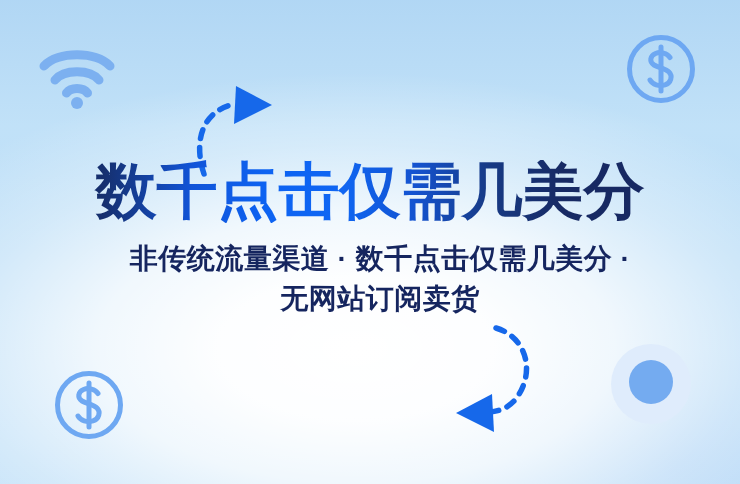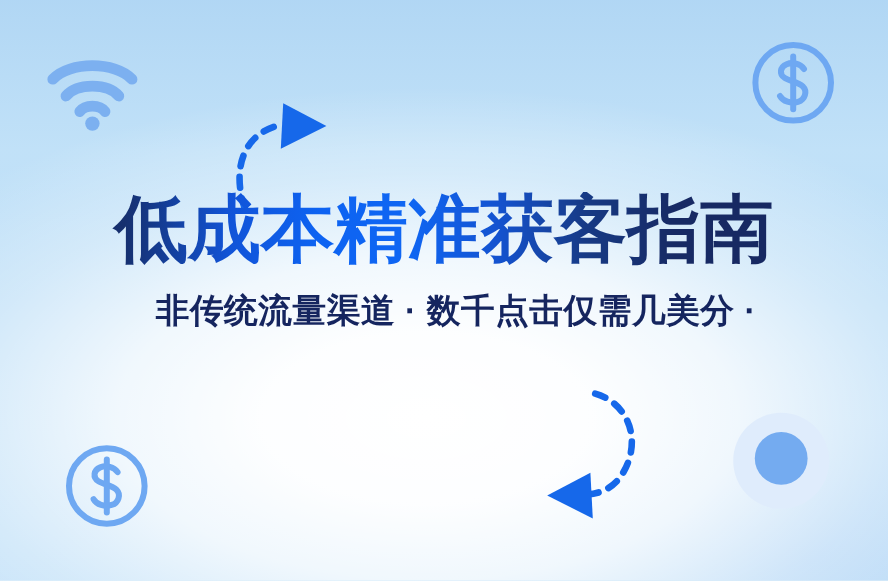--- a/index.html
+++ b/index.html
@@ -157,19 +157,20 @@
   </div>
 
   <div class="deco arrow-bot">
     <svg viewBox="0 0 130 110" fill="none">
       <path d="M48 6 C76 14, 88 46, 70 74 C62 86, 50 90, 40 90" stroke="#1668ea" stroke-width="5.5" stroke-linecap="round" stroke-dasharray="9 9"></path>
       <path d="M44 72 L8 91 L46 110 Z" fill="#1668ea"></path>
     </svg>
   </div>
 
   <div class="content">
-    <h1 class="headline">低成本精准获客指南</h1>
+    <h1 class="headline">数千点击仅需几美分</h1>
     <p class="subhead">
       <span class="sub-line">非传统流量渠道 · 数千点击仅需几美分 ·</span>
+      <span class="sub-line">无网站订阅卖货</span>
     </p>
   </div>
 
 </div>
 
 </body></html>

